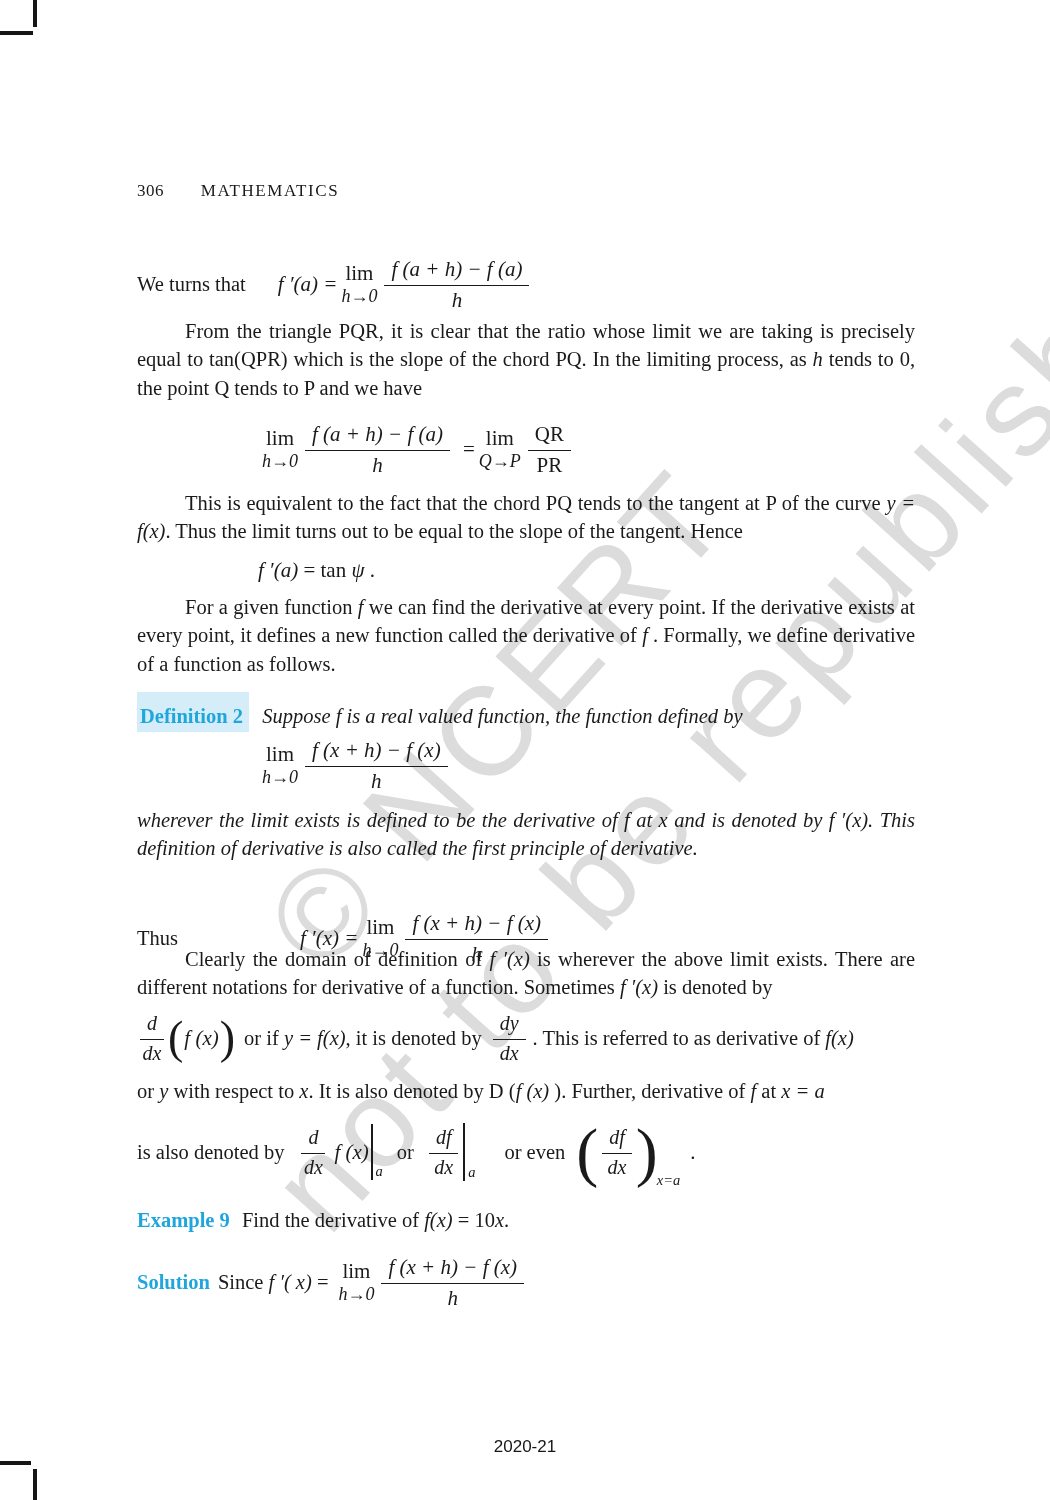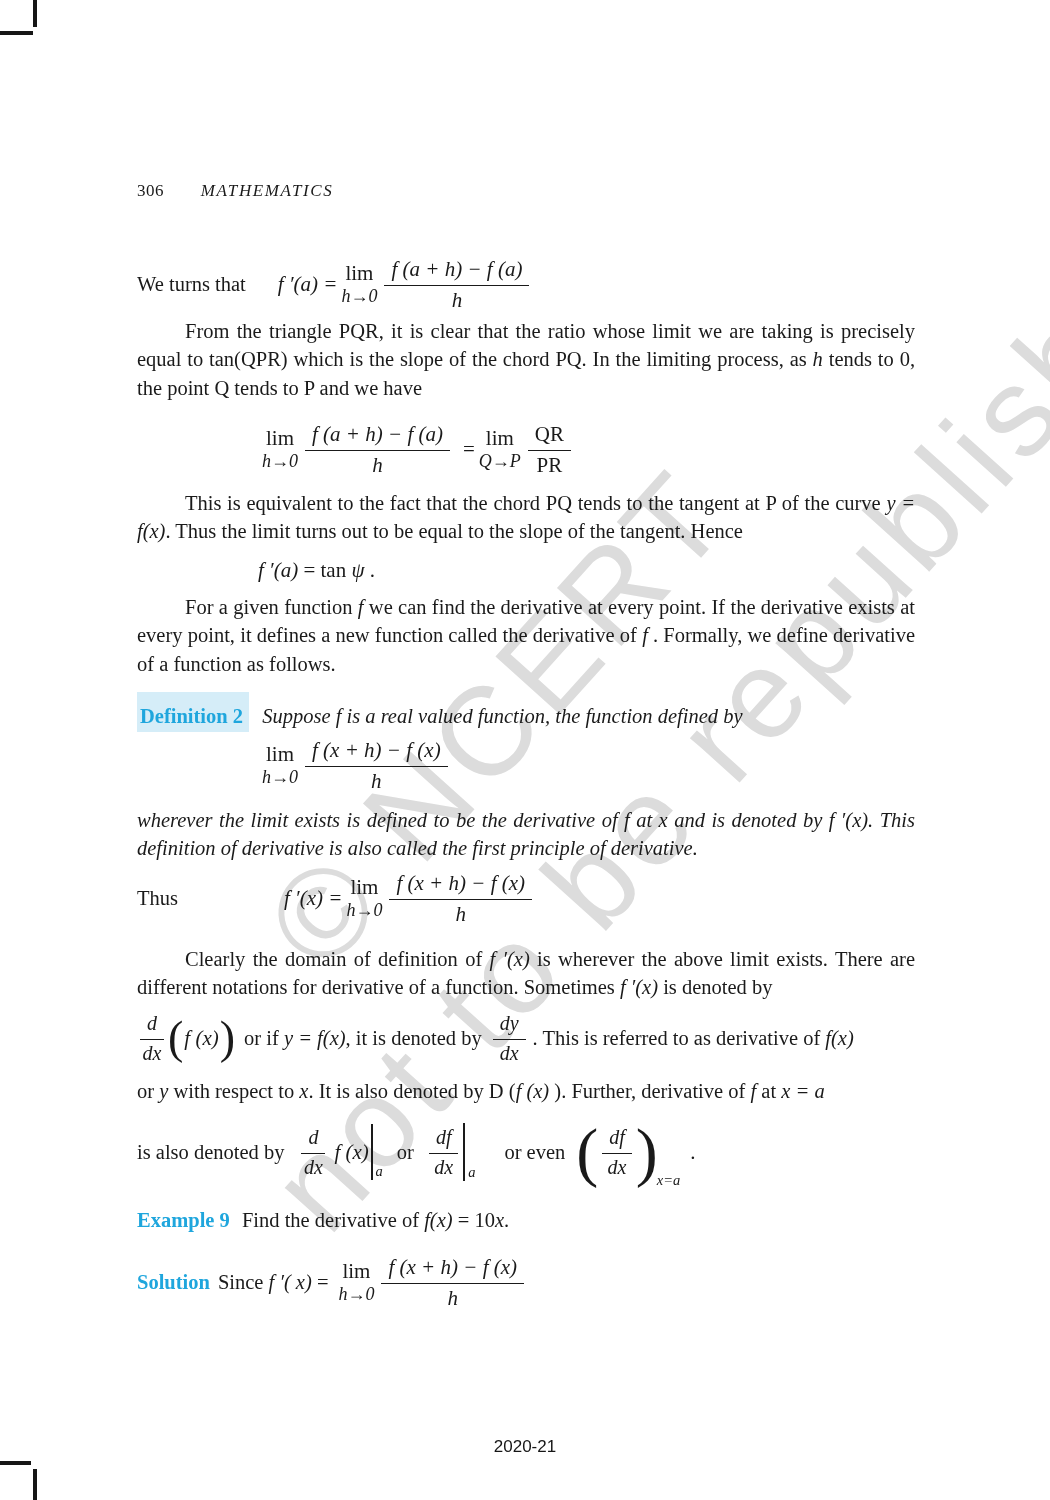--- a/index.html
+++ b/index.html
@@ -16,21 +16,21 @@
   
   .wm{
     position:absolute;left:65px;top:600px;width:1000px;
     transform:rotate(-48deg);transform-origin:center;
     text-align:center;font-family:"Liberation Sans",sans-serif;
     color:var(--wm,#dcdcdc);font-size:126px;letter-spacing:8px;
     line-height:1.42;white-space:nowrap;user-select:none;pointer-events:none;
   }
   
   .hdr{position:absolute;left:137px;top:181px;font-size:17px;letter-spacing:0.5px;}
-  .hdr .subject{margin-left:32px;letter-spacing:1.6px;font-style:italic;}
+  .hdr .subject{margin-left:32px;letter-spacing:1.6px;}
   
   .block{position:absolute;left:137px;width:778px;font-size:20.5px;line-height:28.4px;}
   .just{text-align:justify;}
   .ind{text-indent:48px;}
   .i{font-style:italic;}
   
   .frow{display:flex;align-items:center;}
   .fml{display:inline-flex;align-items:center;font-size:21px;}
   .gap6{margin-left:6px;} .gap10{margin-left:10px;}
   .limb{display:inline-flex;flex-direction:column;align-items:center;line-height:1;margin:0 4px;}
@@ -137,21 +137,21 @@
       </span>
       <span class="frac">
         <span class="num i">f (x + h) − f (x)</span>
         <span class="den i">h</span>
       </span>
     </span>
   </div>
 
   <div class="block just" style="top:806px;"><span class="i">wherever the limit exists is defined to be the derivative of f at x and is denoted by f ′(x). This definition of derivative is also called the first principle of derivative.</span></div>
 
-  <div class="block frow" style="top:860px;height:76px;">
+  <div class="block frow" style="top:900px;height:76px;gap:16px;">
     <span><span>Thus</span></span>
     <span class="fml" style="margin-left:106px;">
       <span><span class="i">f ′(x) = </span></span>
       <span class="limb">
         <span class="limw">lim</span>
         <span class="lims">h→0</span>
       </span>
       <span class="frac">
         <span class="num i">f (x + h) − f (x)</span>
         <span class="den i">h</span>

